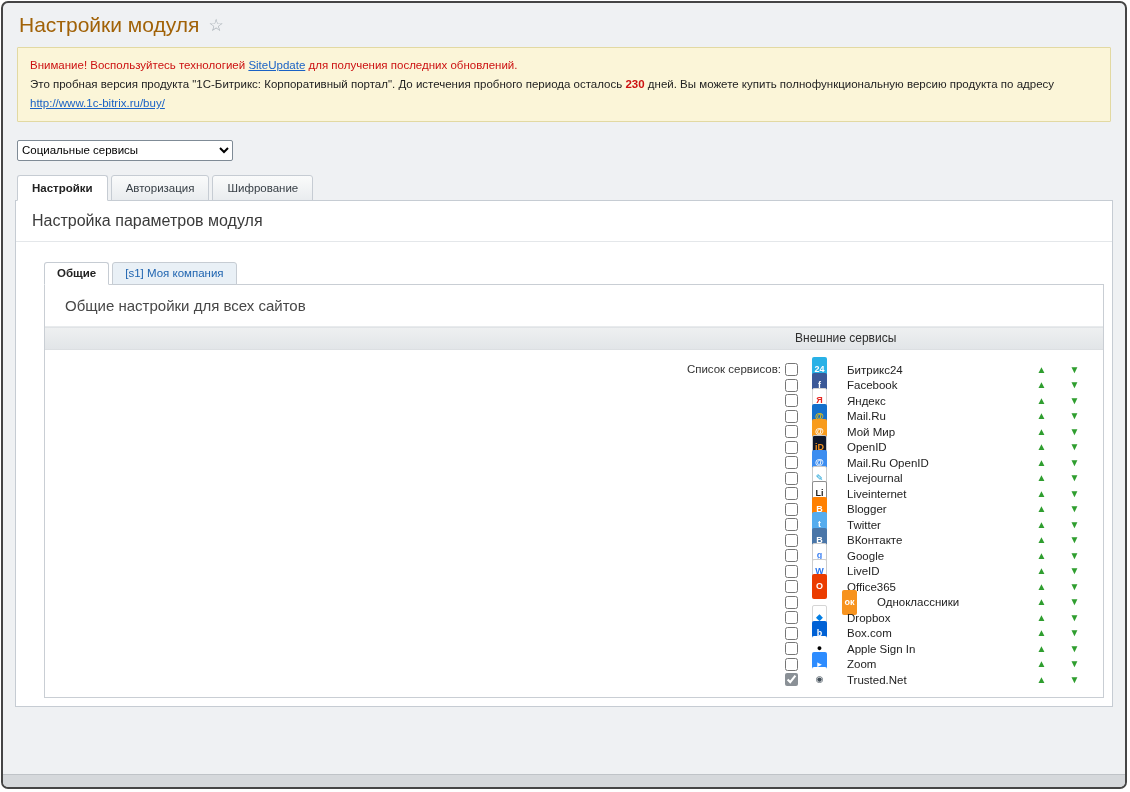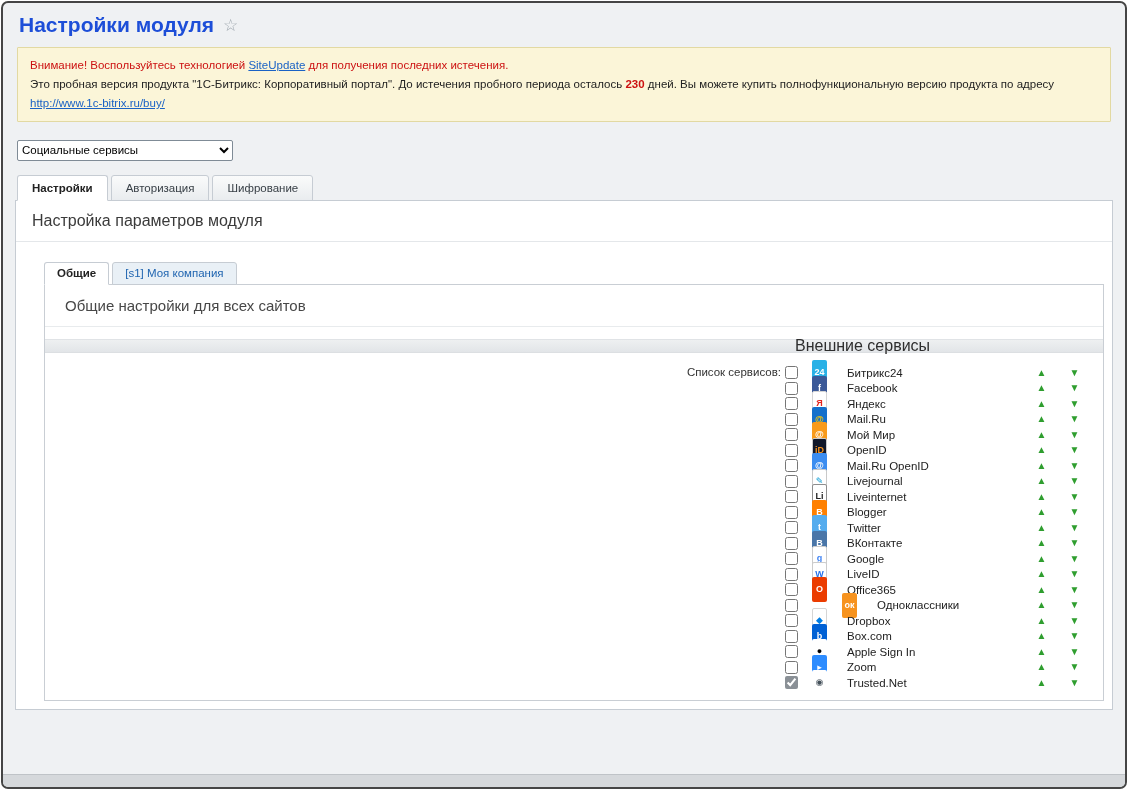--- a/index.html
+++ b/index.html
@@ -16,21 +16,21 @@
   .breadcrumb {
     background: #e8eaec; padding: 6px 16px; font-size: 10.5px;
     color: #5e6c7b; border-bottom: 1px solid #dcdfe2;
     white-space: nowrap;
   }
   .bc-item { color: #51616f; text-decoration: none; cursor: pointer; }
   .bc-sep { color: #8b949d; margin: 0 6px; font-size: 9px; }
 
   
   .page-title-row { display: flex; align-items: center; padding: 10px 16px 2px; }
-  .page-title { font-size: 21px; font-weight: bold; color: #1d4ed8; }
+  .page-title { font-size: 21px; font-weight: normal; color: #a16207; }
   .fav-star { font-size: 17px; color: #a2aab1; margin-left: 9px; cursor: pointer; }
 
   
   .notice {
     margin: 8px 14px 0; background: #fbf5d8; border: 1px solid #e2d9a2;
     padding: 8px 12px; font-size: 11.5px; line-height: 1.65; border-radius: 1px;
   }
   .warning-line { color: #cc1111; }
   .trial-line { color: #222222; }
   .notice-link { color: #1a62c5; text-decoration: underline; cursor: pointer; }
@@ -84,24 +84,24 @@
   }
   input[type="checkbox"] { width: 13px; height: 13px; margin: 0; accent-color: #8a9096; }
   .hashtag-input {
     width: 108px; height: 17px; font-size: 11px; padding: 1px 4px;
     border: 1px solid #98a1aa; border-radius: 1px;
     font-family: "Liberation Sans", "DejaVu Sans", sans-serif;
   }
 
   
   .section-bar {
-    margin-top: 12px; height: 14px; display: flex; align-items: center;
+    margin-top: 0; height: 23px; display: flex; align-items: center;
     background: linear-gradient(#eef0f1, #e2e5e8); border-top: 1px solid #e0e3e6;
     border-bottom: 1px solid #dcdfe2;
-    font-size: 16px; color: #2e2e2e; padding-left: 750px; white-space: nowrap;
+    font-size: 12px; color: #2e2e2e; padding-left: 750px; white-space: nowrap;
   }
 
   
   .services-area { position: relative; padding: 12px 22px 10px 0; }
   .services-label {
     position: absolute; top: 13px; right: 322px; font-size: 11.5px; color: #333;
   }
   .service-list { width: 296px; margin-left: auto; }
   .service-row { display: flex; align-items: center; height: 15.5px; font-size: 11.5px; }
   .svc-icon {
@@ -127,21 +127,21 @@
 
   <div class="page-title-row">
     <span class="page-title">Настройки модуля</span>
     <span class="fav-star">☆</span>
   </div>
 
   <div class="notice">
     <div class="warning-line">
       <span>Внимание! Воспользуйтесь технологией</span>
       <a class="notice-link">SiteUpdate</a>
-      <span>для получения последних истечения.</span>
+      <span>для получения последних обновлений.</span>
     </div>
     <div class="trial-line">
       <span>Это пробная версия продукта "1С-Битрикс: Корпоративный портал". До истечения пробного периода осталось</span>
       <span class="days">230</span>
       <span>дней. Вы можете купить полнофункциональную версию продукта по адресу</span>
       <a class="notice-link">http://www.1c-bitrix.ru/buy/</a>
     </div>
   </div>
 
   <div class="select-row">

